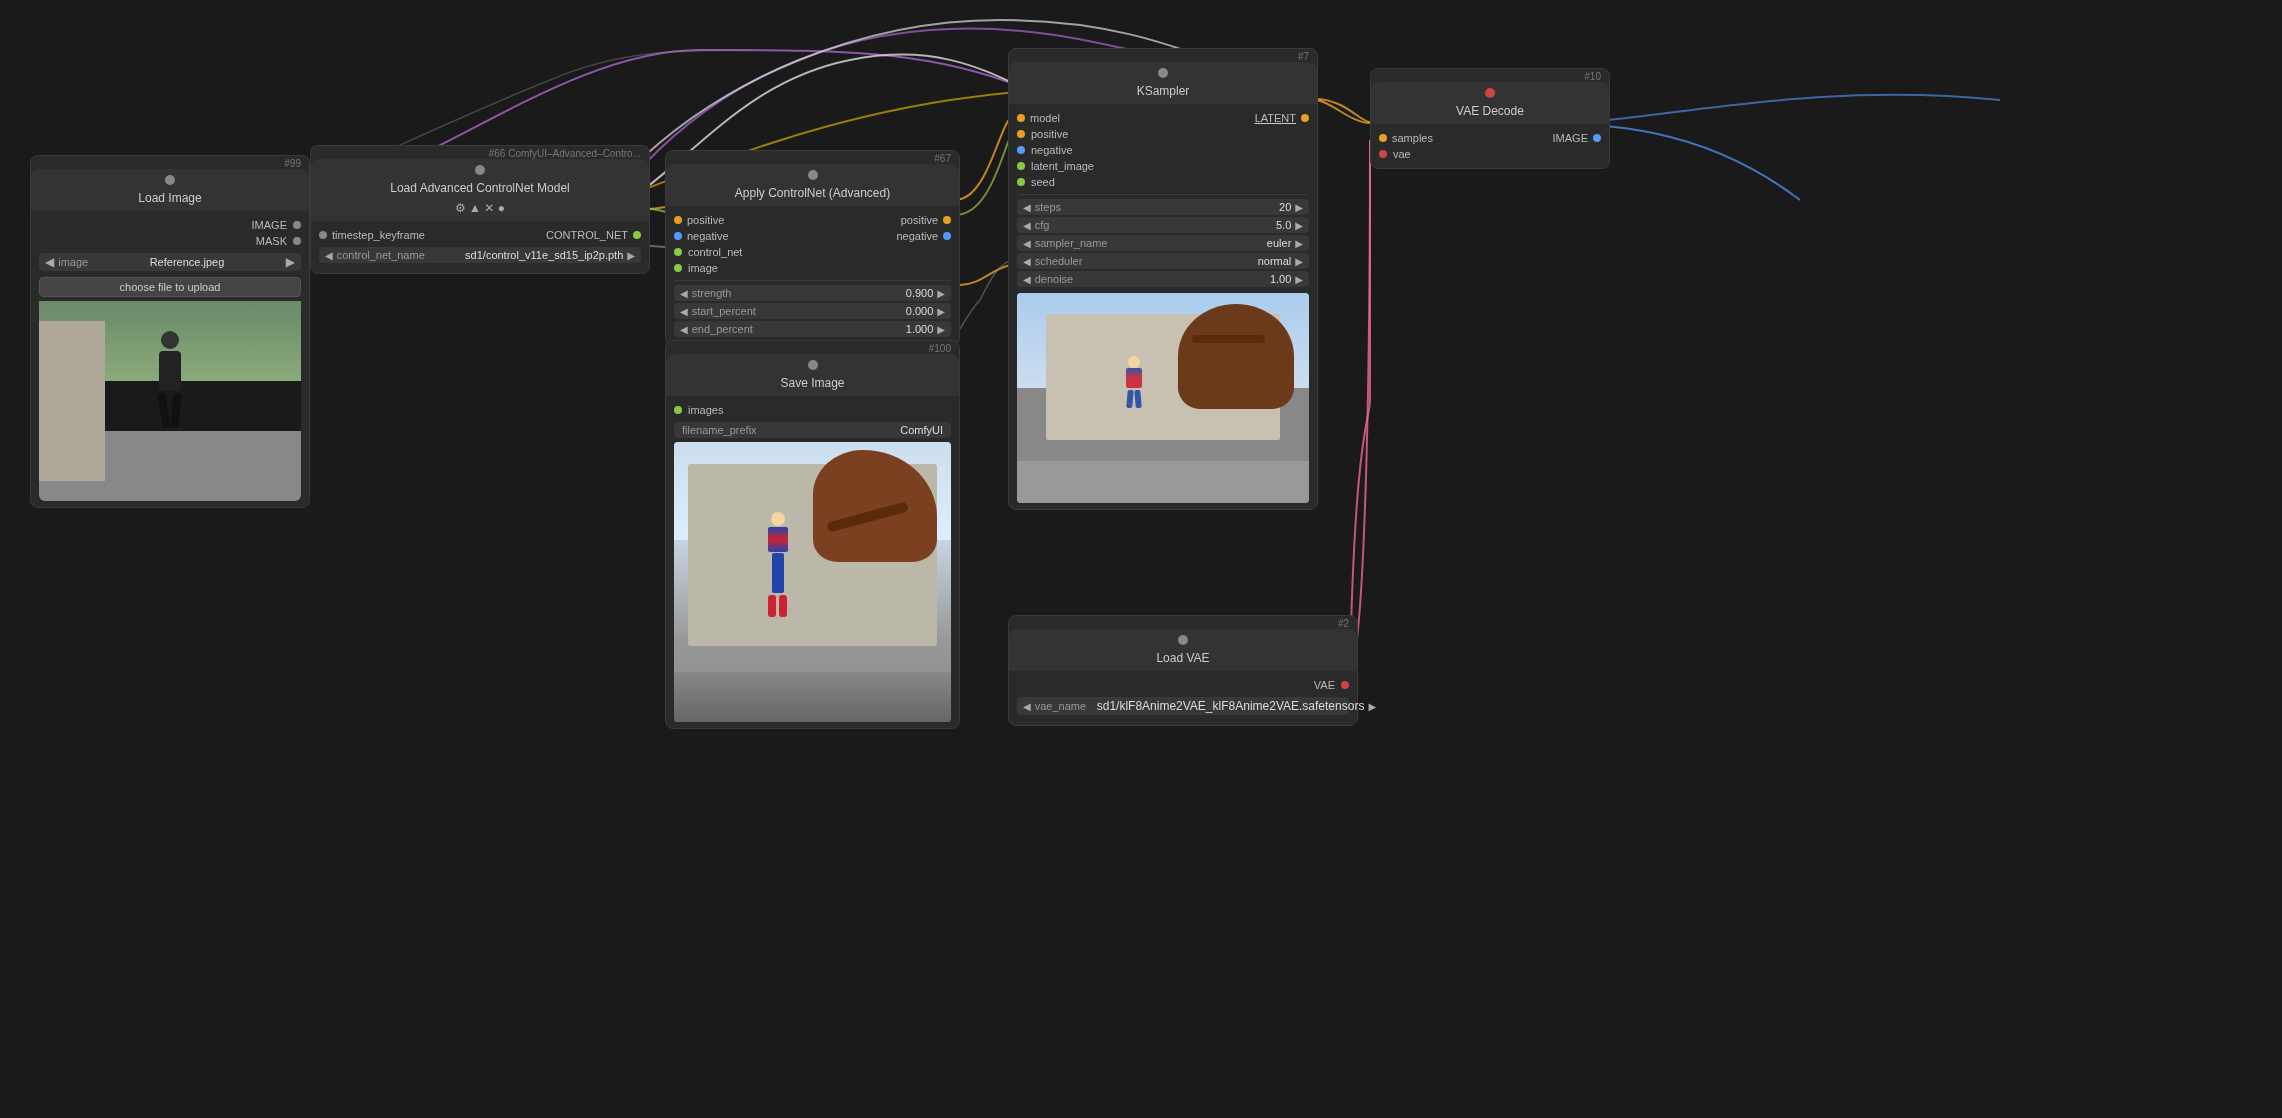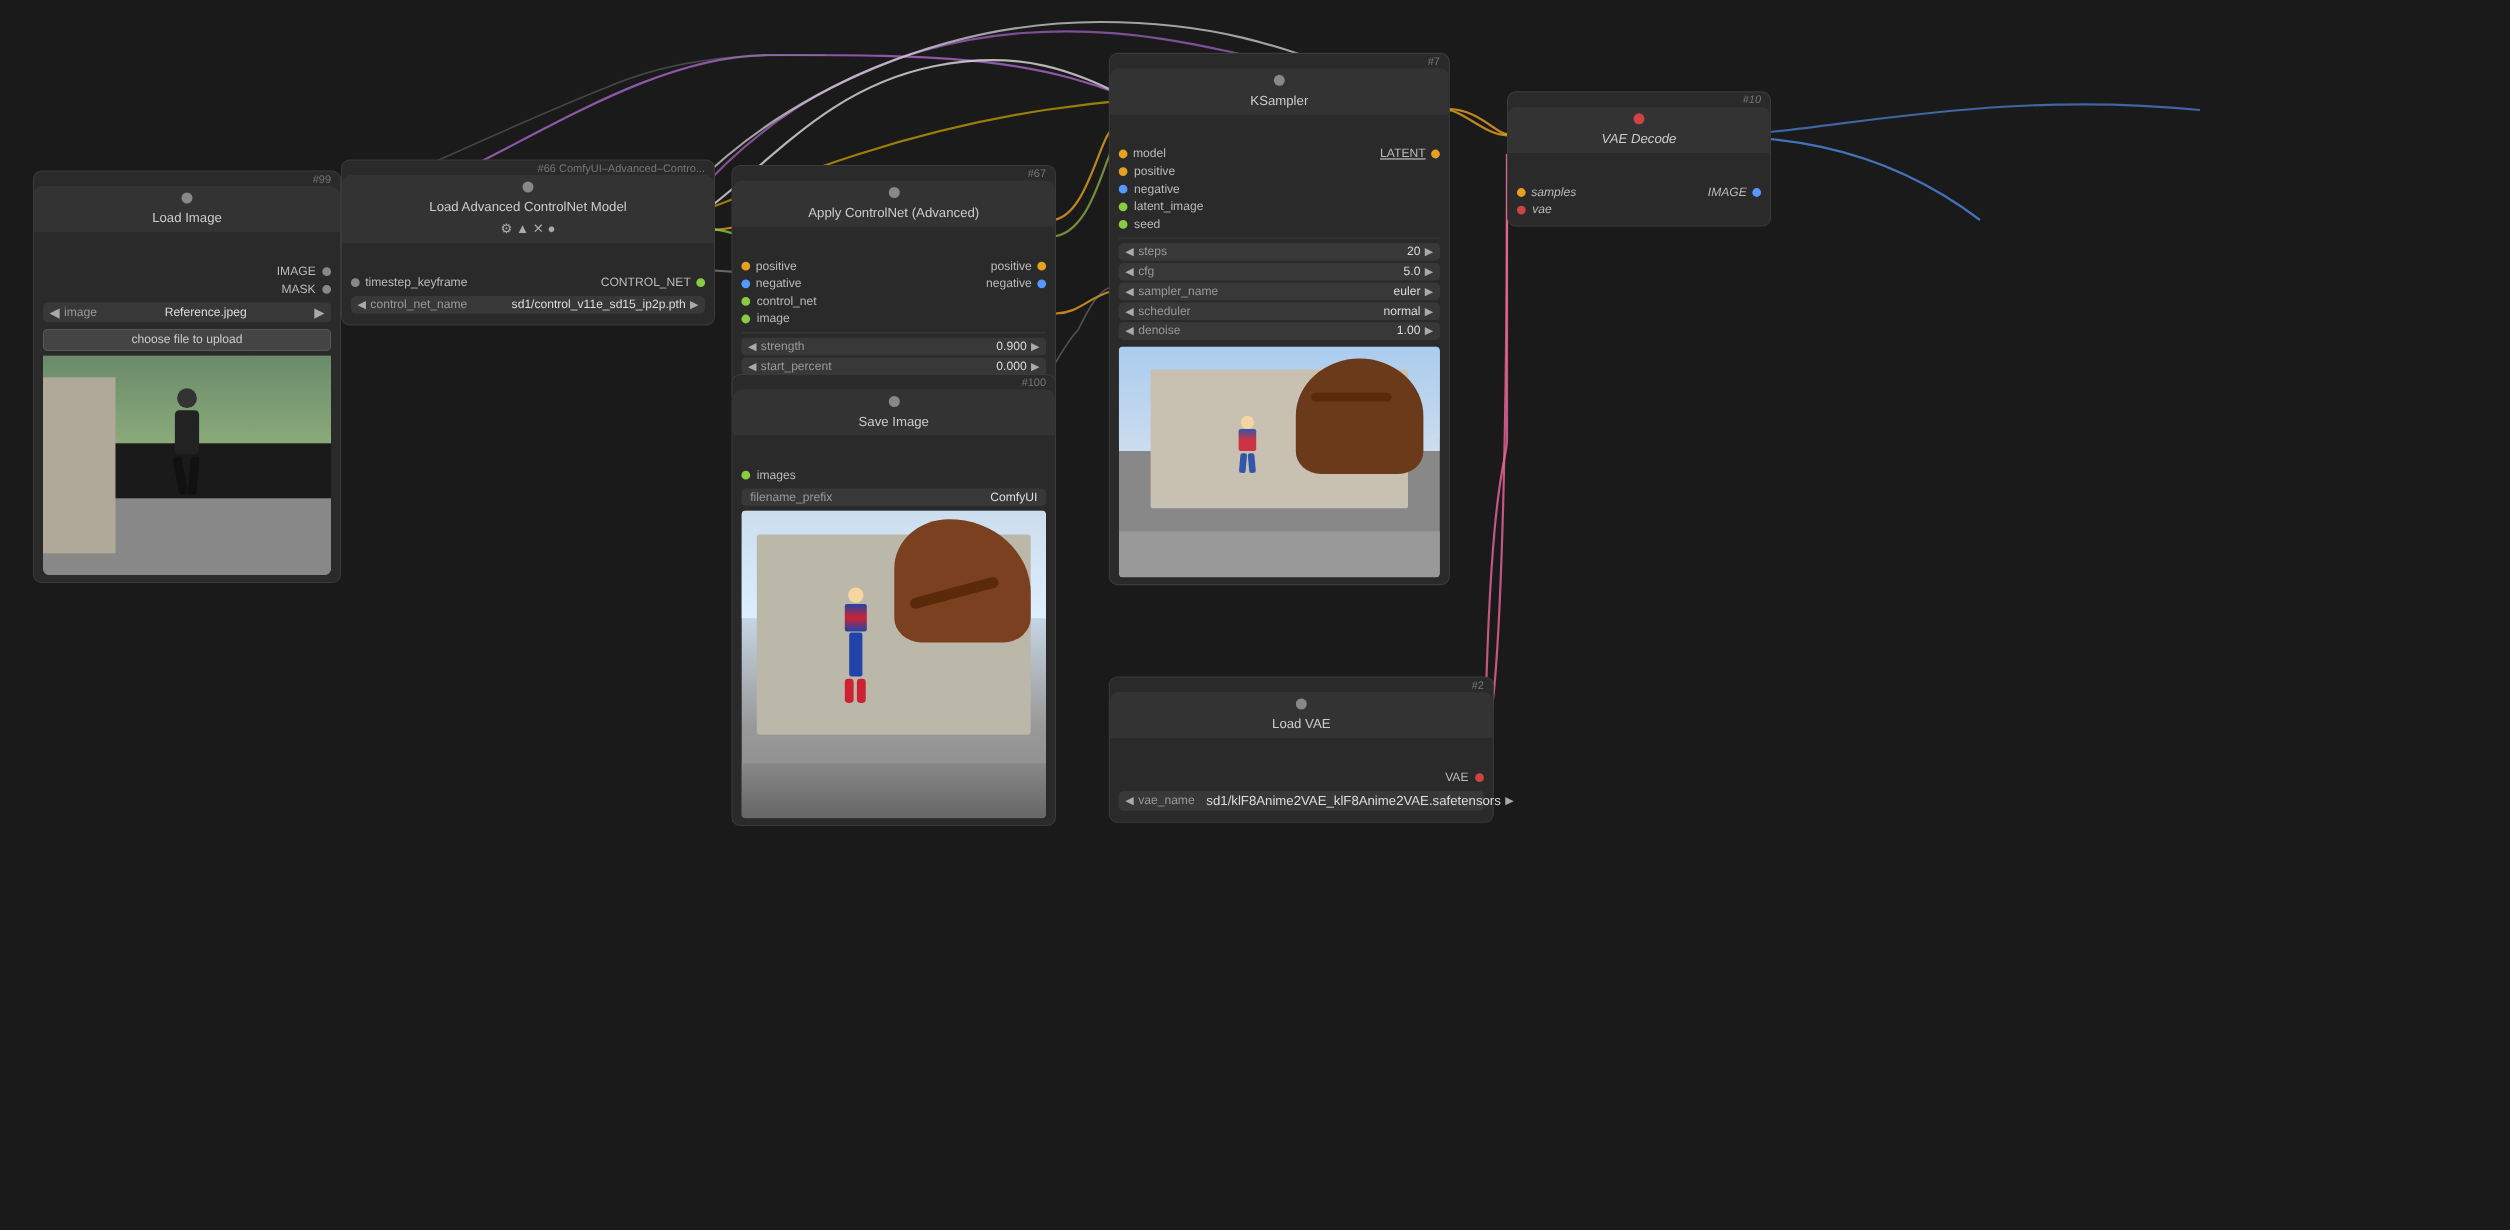--- a/index.html
+++ b/index.html
@@ -38,21 +38,20 @@
       height: 10px;
       border-radius: 50%;
       background: #666;
       flex-shrink: 0;
     }
     .node-dot.red { background: #cc4444; }
     .node-dot.gray { background: #888; }
 
     .node-body {
       padding: 6px 8px;
-      margin-top: 22px;
     }
 
     
     .port-row {
       display: flex;
       align-items: center;
       padding: 2px 0;
       font-size: 11px;
       position: relative;
     }
@@ -458,21 +457,21 @@
             <div style="width:6px; height:18px; background:#3355aa; border-radius:2px; transform:rotate(-5deg);"></div>
           </div>
         </div>
 
         <div style="position:absolute; bottom:0; left:0; right:0; height:20%; background: #999;"></div>
       </div>
     </div>
   </div>
 </div>
 
-<div class="node" style="left: 1370px; top: 83px; width: 200px; font-style: italic;">
+<div class="node" style="left: 1370px; top: 68px; width: 200px;">
   <div class="node-number">#10</div>
   <div class="node-header">
     <div class="node-dot red"></div>
     <span>VAE Decode</span>
   </div>
   <div class="node-body">
 
     <div class="port-row both">
       <div style="display:flex; align-items:center; gap:5px;">
         <div class="port-circle orange"></div>

